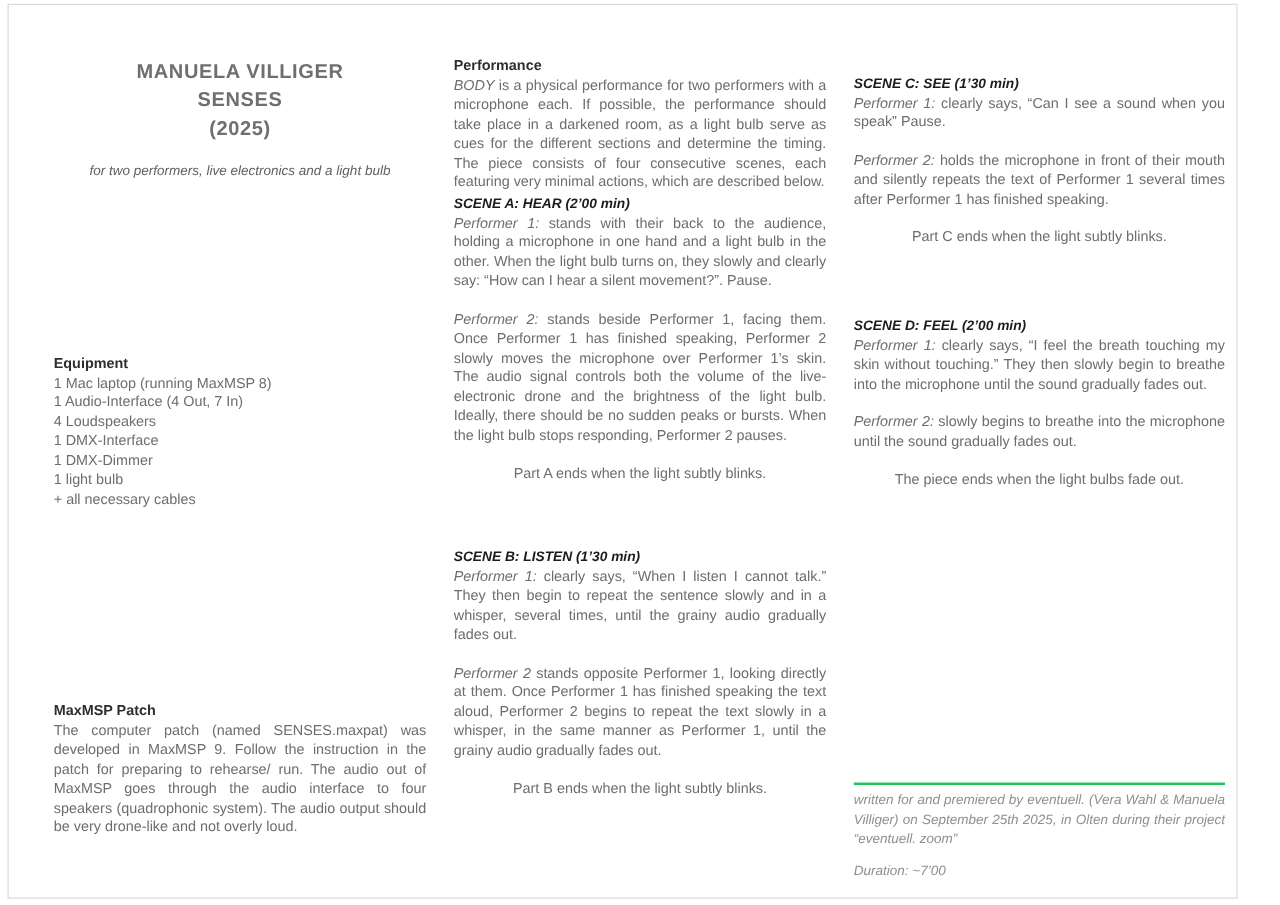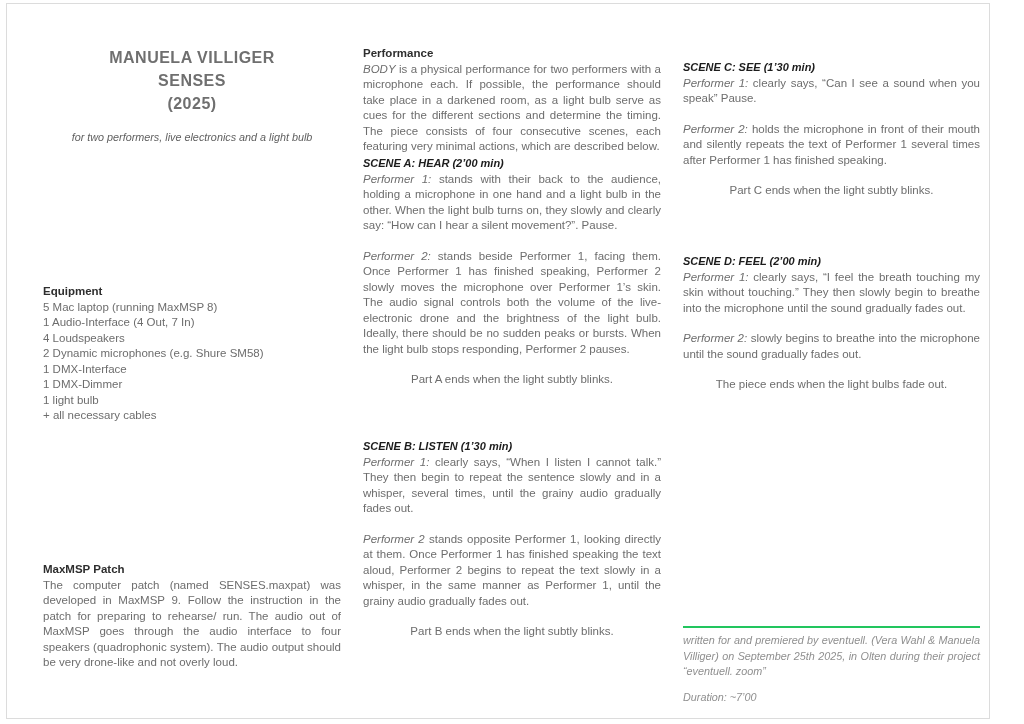--- a/index.html
+++ b/index.html
@@ -75,24 +75,23 @@
       <div class="title-line">MANUELA VILLIGER</div>
       <div class="title-line">SENSES</div>
       <div class="title-line">(2025)</div>
     </div>
 
     <div class="block subtitle">for two performers, live electronics and a light bulb</div>
 
     <div class="block equipment">
       <div class="heading">Equipment</div>
       <ul class="equip-list">
-        <li>5 Mac laptop (running MaxMSP 8)</li>
+        <li>1 Mac laptop (running MaxMSP 8)</li>
         <li>1 Audio-Interface (4 Out, 7 In)</li>
         <li>4 Loudspeakers</li>
-        <li>2 Dynamic microphones (e.g. Shure SM58)</li>
         <li>1 DMX-Interface</li>
         <li>1 DMX-Dimmer</li>
         <li>1 light bulb</li>
         <li>+ all necessary cables</li>
       </ul>
     </div>
 
     <div class="block maxmsp">
       <div class="heading">MaxMSP Patch</div>
       <p>The computer patch (named SENSES.maxpat) was developed in MaxMSP 9. Follow the instruction in the patch for preparing to rehearse/ run. The audio out of MaxMSP goes through the audio interface to four speakers (quadrophonic system). The audio output should be very drone-like and not overly loud.</p>

